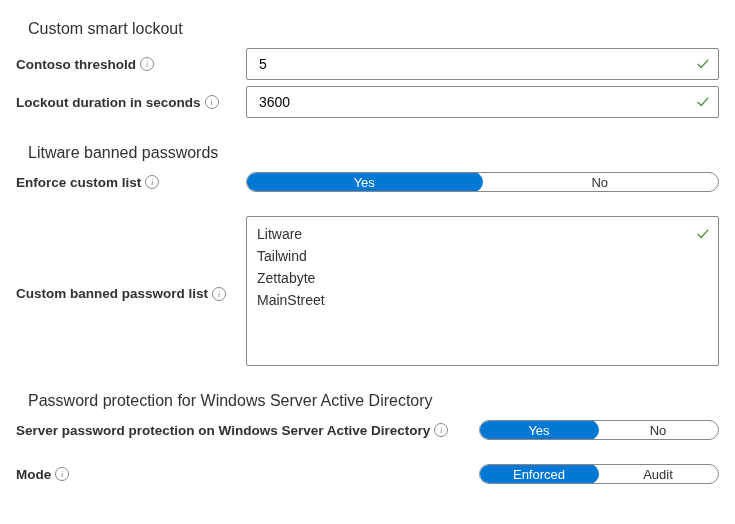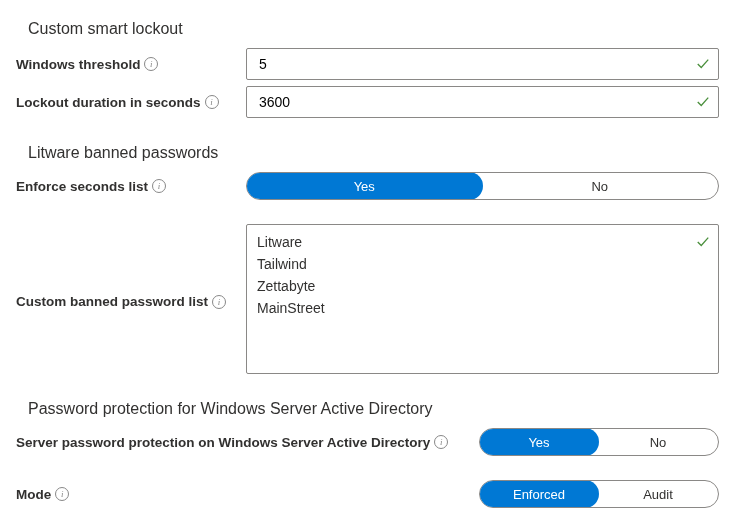--- a/index.html
+++ b/index.html
@@ -74,21 +74,21 @@
     right: 8px;
     top: 50%;
     transform: translateY(-50%);
     color: #4a8f3c;
   }
   .check svg { display: block; }
 
   .toggle {
     display: flex;
     width: 100%;
-    height: 28px;
+    height: 20px;
     border: 1px solid #8a8886;
     border-radius: 14px;
     overflow: hidden;
     background: #fff;
   }
   .toggle .opt {
     flex: 1;
     display: flex;
     align-items: center;
     justify-content: center;
@@ -125,21 +125,21 @@
   .row.wide-label .control-col { flex: 0 0 240px; }
 
 </style>
 </head>
 <body>
 
 <div class="section-title">Custom smart lockout</div>
 
 <div class="row">
   <div class="label-col">
-    <span>Windows threshold</span>
+    <span>Contoso threshold</span>
     <span class="info-icon">i</span>
   </div>
   <div class="control-col">
     <div class="text-input">
       <input type="text" value="5" style="">
       <span class="check">
         <svg width="14" height="14" viewBox="0 0 16 16">
             <path d="M2 8 L6 12 L14 3" stroke="#4a8f3c" stroke-width="1.5" fill="none"></path>
           </svg>
       </span>
@@ -163,21 +163,21 @@
     </div>
   </div>
 </div>
 
 <div class="section-gap"></div>
 
 <div class="section-title">Litware banned passwords</div>
 
 <div class="row">
   <div class="label-col">
-    <span>Enforce seconds list</span>
+    <span>Enforce custom list</span>
     <span class="info-icon">i</span>
   </div>
   <div class="control-col">
     <div class="toggle">
       <div class="opt sel">Yes</div>
       <div class="opt">No</div>
     </div>
   </div>
 </div>
 

